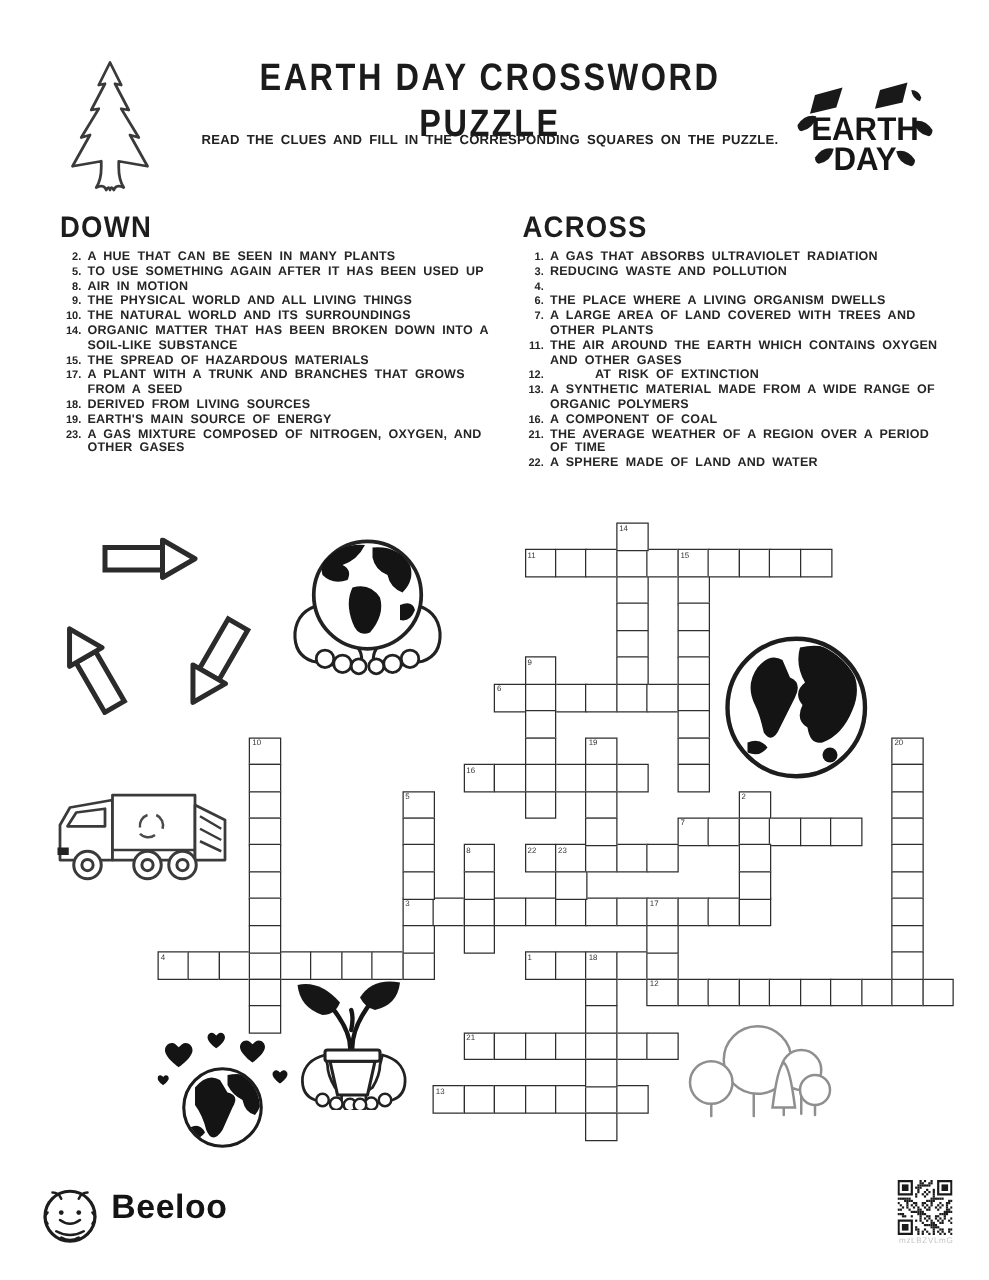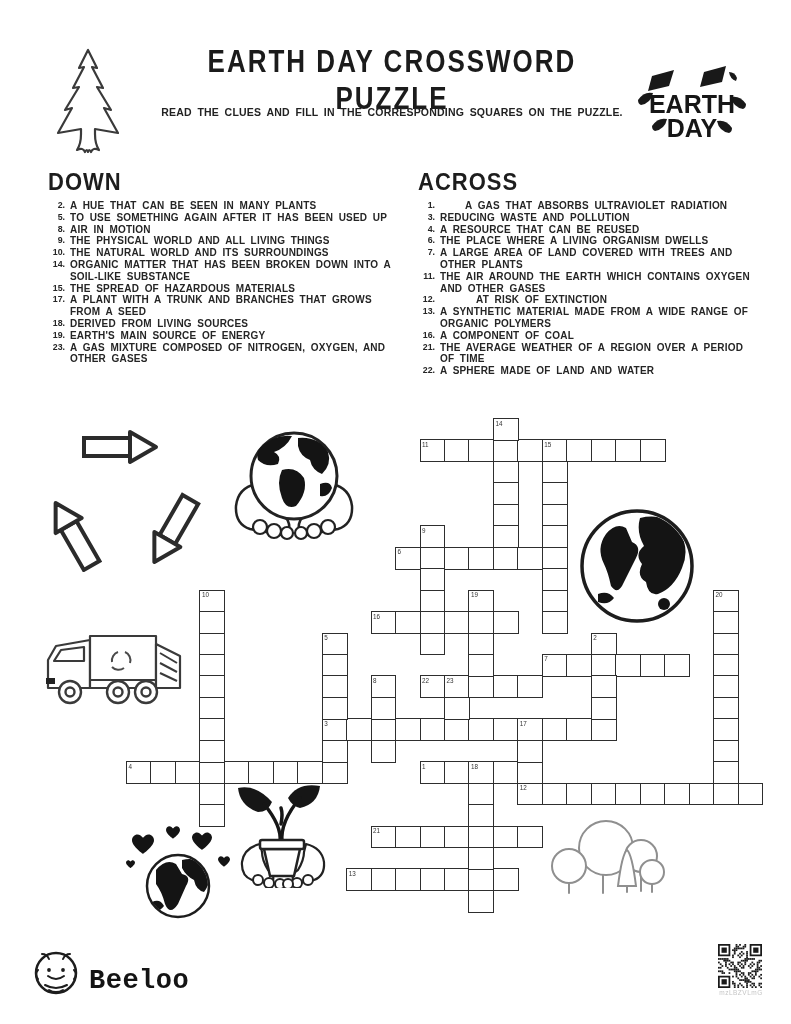--- a/index.html
+++ b/index.html
@@ -20,21 +20,21 @@
            word-spacing:2.6px;white-space:pre-line;}
   .gridlayer{left:126px;top:418px;width:637px;height:494px;}
   .cw-cell{position:absolute;box-sizing:border-box;border:1.4px solid #2e2e2e;background:#fff;}
   .cw-num{position:absolute;left:1.5px;top:0.5px;font-size:6.3px;font-weight:400;color:#333;
           letter-spacing:0;}
   .logo-earthday{left:636px;top:64px;width:112px;height:80px;}
   .logo-earthday .l1{position:absolute;left:0;top:26px;width:112px;text-align:center;
      font-size:25px;font-weight:900;letter-spacing:0;color:#161616;transform:scaleY(1.05);}
   .logo-earthday .l2{position:absolute;left:0;top:50px;width:112px;text-align:center;
      font-size:25px;font-weight:900;color:#161616;transform:scaleY(1.05);}
-  .footer-brand{left:33px;top:950px;display:flex;align-items:flex-end;gap:10px;font-family:Liberation Mono, monospace;}
+  .footer-brand{left:33px;top:950px;display:flex;align-items:flex-start;gap:10px;}
   .footer-brand .bname{font-size:27px;font-weight:800;color:#141414;letter-spacing:.5px;}
   .copyright{left:0;top:988px;width:791px;text-align:center;font-size:10px;color:#b5b5b5;}
   .qr{left:718px;top:944px;width:46px;text-align:center;}
   .qr .code{font-size:6.5px;color:#c6c6c6;letter-spacing:.5px;margin-top:1px;}
   svg{display:block;}
 </style>
 </head>
 <body>
 
 <div class="page">
@@ -115,29 +115,28 @@
 OTHER GASES</span>
         </div>
       </div>
   </div>
 
   <div class="abs clues" style="left:418px;top:168px;">
     <h2>ACROSS</h2>
     <div>
         <div class="clue">
           <span class="n">1.</span>
-          <span class="t" style="width: 315px; margin-left: 25px;">A GAS THAT ABSORBS ULTRAVIOLET RADIATION</span>
+          <span class="t" style="width: 315px;">A GAS THAT ABSORBS ULTRAVIOLET RADIATION</span>
         </div>
         <div class="clue">
           <span class="n">3.</span>
           <span class="t" style="width: 315px;">REDUCING WASTE AND POLLUTION</span>
         </div>
         <div class="clue">
           <span class="n">4.</span>
-          <span class="t" style="width: 315px;">A RESOURCE THAT CAN BE REUSED</span>
         </div>
         <div class="clue">
           <span class="n">6.</span>
           <span class="t" style="width: 315px;">THE PLACE WHERE A LIVING ORGANISM DWELLS</span>
         </div>
         <div class="clue">
           <span class="n">7.</span>
           <span class="t" style="width: 315px;">A LARGE AREA OF LAND COVERED WITH TREES AND
 OTHER PLANTS</span>
         </div>

